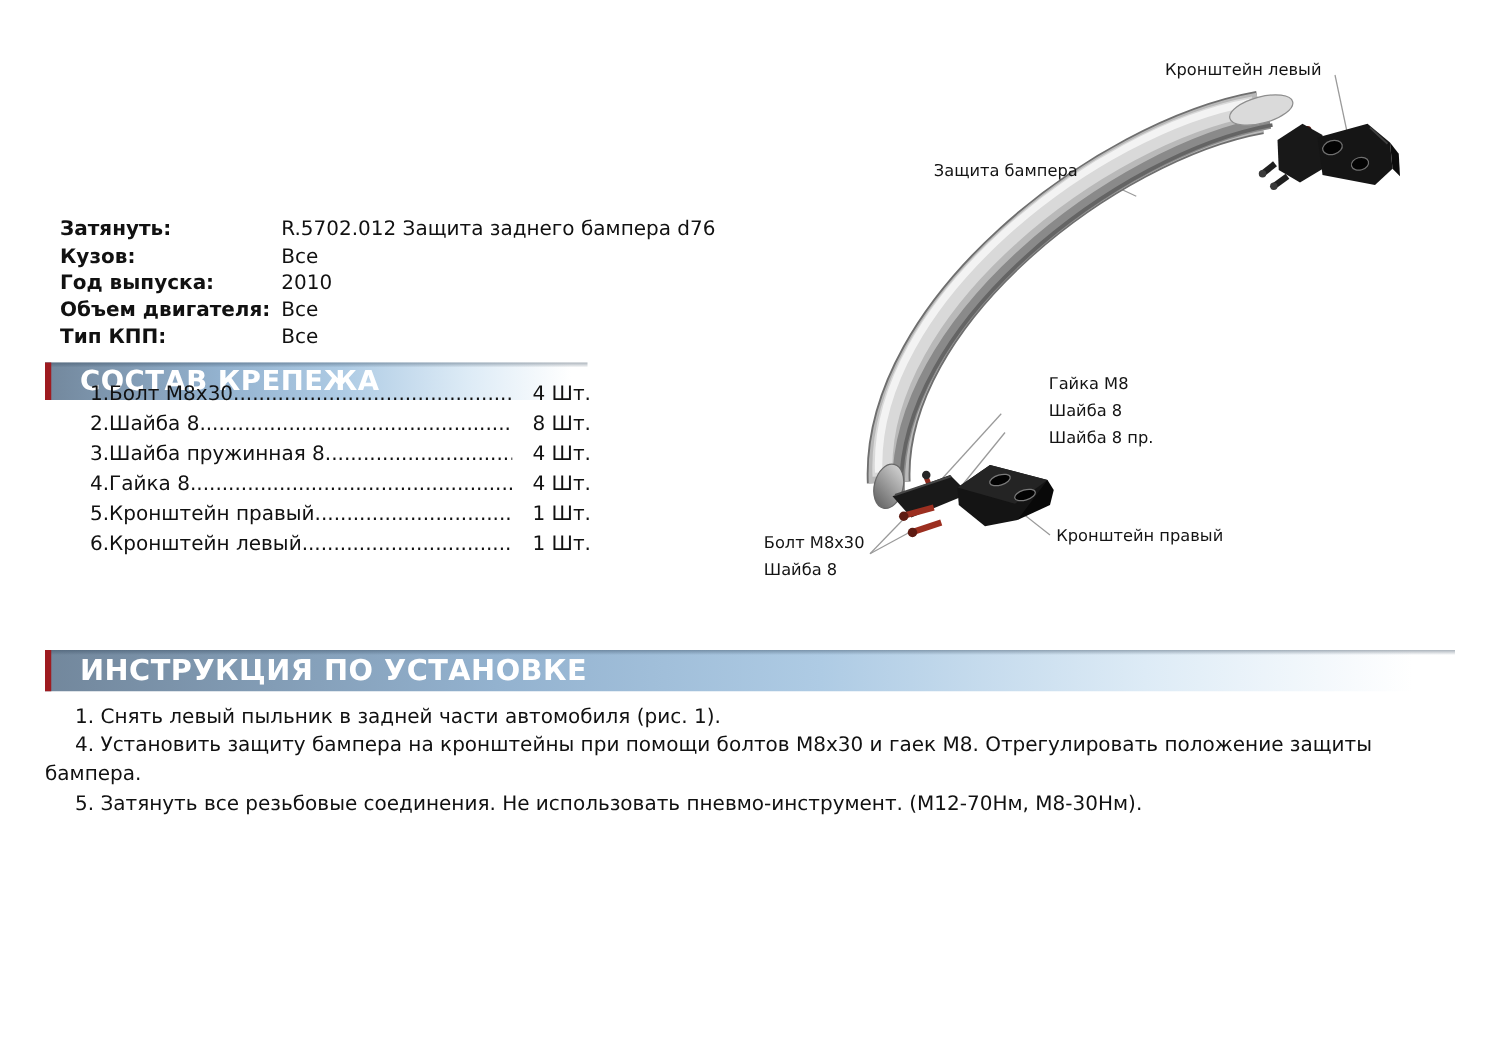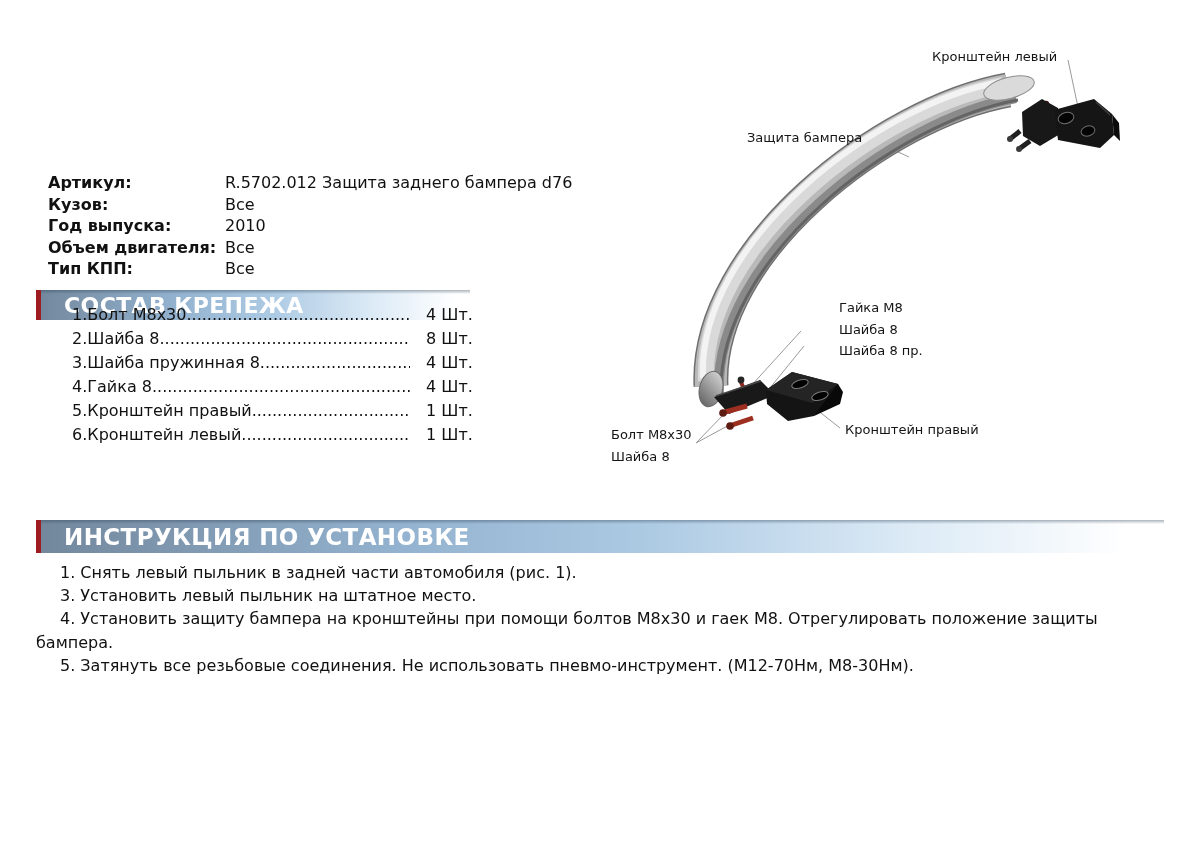--- a/index.html
+++ b/index.html
@@ -52,21 +52,21 @@
   svg.diagram{position:absolute;left:596px;top:20px;}
 </style>
 </head>
 <body>
 
 <div class="page">
 
 
   <div class="details">
     <div class="drow">
-      <span class="dlabel">Артикул:</span>
+      <span class="dlabel">Затянуть:</span>
       <span class="dvalue">R.5702.012 Защита заднего бампера d76</span>
     </div>
     <div class="drow">
       <span class="dlabel">Кузов:</span>
       <span class="dvalue">Все</span>
     </div>
     <div class="drow">
       <span class="dlabel">Год выпуска:</span>
       <span class="dvalue">2010</span>
     </div>
@@ -210,18 +210,17 @@
 
   <div class="diag-label" style="left:845px;top:419px;">Кронштейн правый</div>
 
   <div class="bar" style="left:36px;top:520px;width:1128px;height:33px;">
     <span class="stripe"></span>
     <span class="bar-title t-instr">ИНСТРУКЦИЯ ПО УСТАНОВКЕ</span>
   </div>
 
   <div class="steps">
     <p class="step">1. Снять левый пыльник в задней части автомобиля (рис. 1).</p>
-    <p class="step">3. Установить левый пыльник на штатное место.</p>
     <p class="step">4. Установить защиту бампера на кронштейны при помощи болтов М8х30 и гаек М8. Отрегулировать положение защиты бампера.</p>
     <p class="step">5. Затянуть все резьбовые соединения. Не использовать пневмо-инструмент. (М12-70Нм, М8-30Нм).</p>
   </div>
 
 </div>
 
 </body></html>

